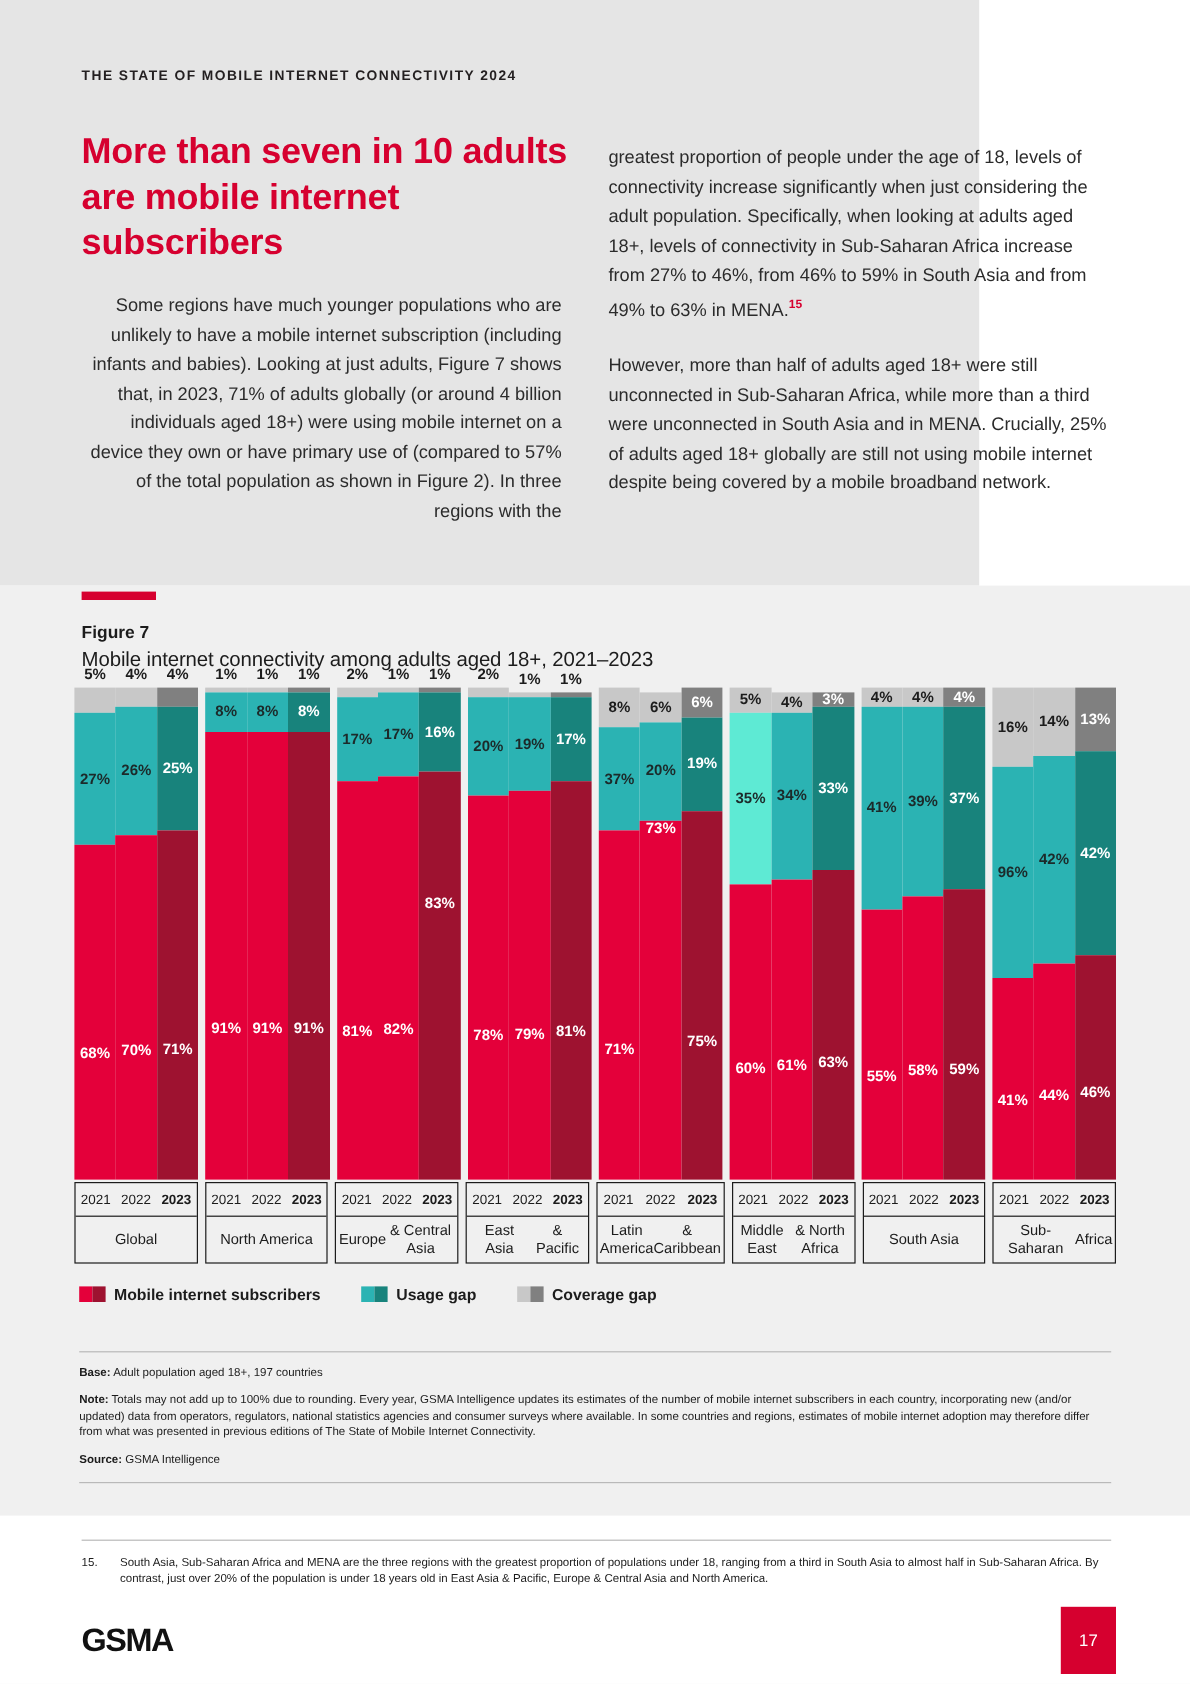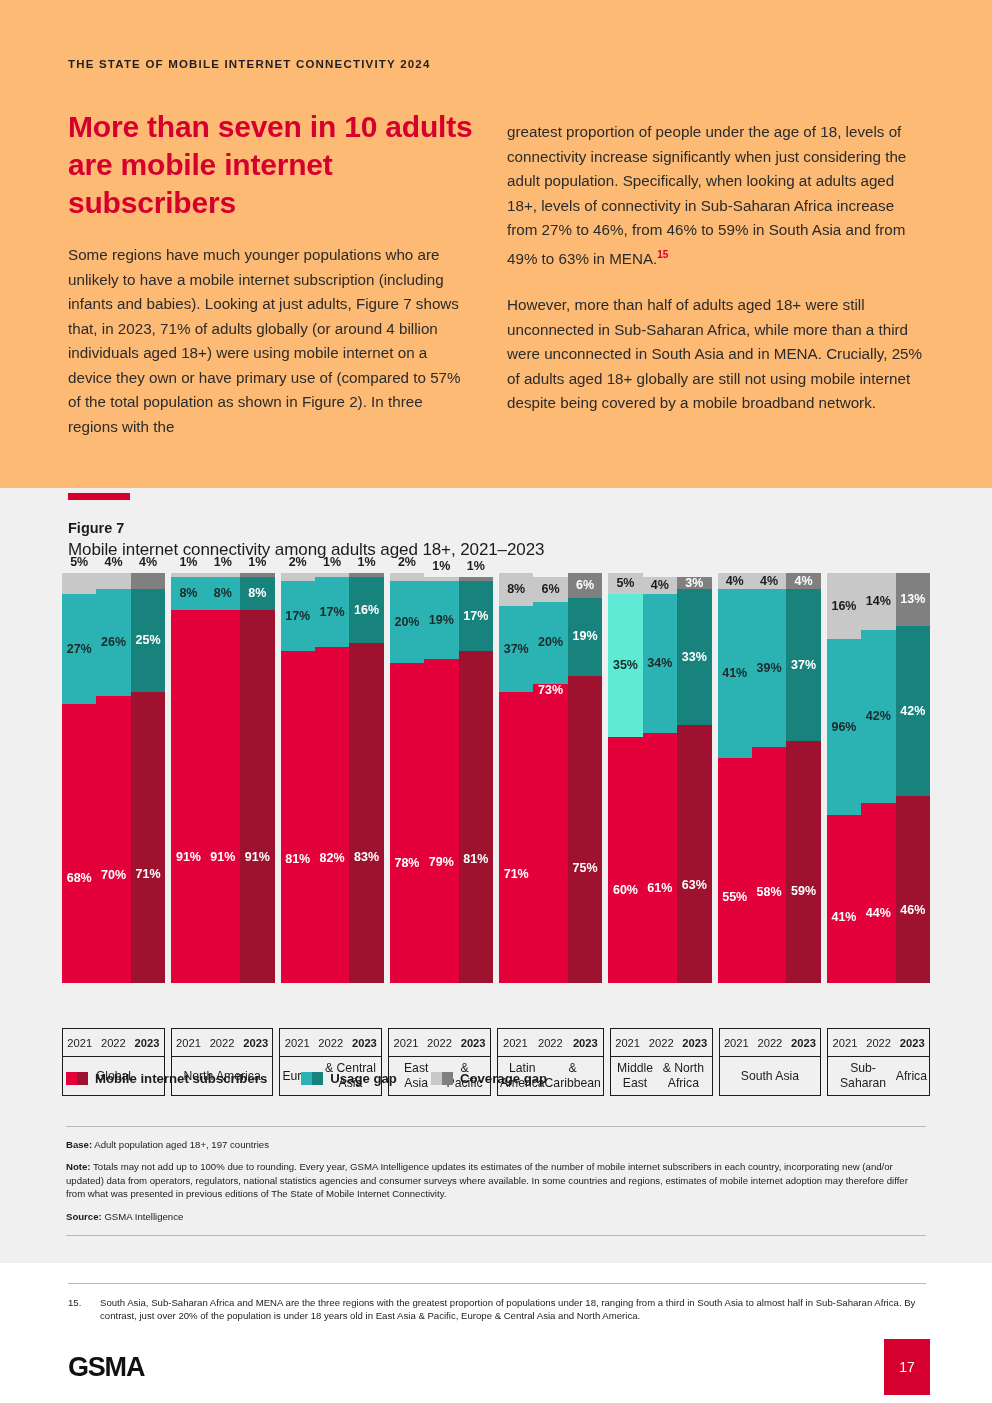--- a/index.html
+++ b/index.html
@@ -4,37 +4,37 @@
 <style>
   * { box-sizing: border-box; margin:0; padding:0; }
   html,body { background:#fff; }
   body {
     width:992px; height:1403px; position:relative;
     font-family:"Liberation Sans", sans-serif;
     color:#222; overflow:hidden;
   }
 
   
-  .page-top { position:absolute; left:0; top:0; width:992px; height:488px; background:#fdba74; }
+  .page-top { position:absolute; left:0; top:0; width:816px; height:488px; background:#e5e5e5; }
 
   .kicker {
     position:absolute; left:68px; top:58px;
     font-size:11.5px; font-weight:700; letter-spacing:1.2px;
     color:#231f20; text-transform:uppercase;
   }
 
   .headline {
     position:absolute; left:68px; top:108px; width:410px;
     font-size:30px; line-height:38px; font-weight:700;
     color:#d6002f; letter-spacing:-0.2px;
   }
 
   .col-left {
     position:absolute; left:68px; top:243px; width:400px;
-    font-size:15.2px; line-height:24.5px; color:#2b2b2b;
+    font-size:15.2px; line-height:24.5px; color:#2b2b2b;text-align:right;
   }
   .col-right {
     position:absolute; left:507px; top:120px; width:418px;
     font-size:15.2px; line-height:24.5px; color:#2b2b2b;
   }
   .col-right p + p { margin-top:22px; }
   .sup { color:#d6002f; font-size:10px; vertical-align:super; font-weight:600; }
 
   
   .figure-panel {
@@ -65,21 +65,21 @@
   .seg.cov.y2023 span { color:#ffffff; }
   .cov-outside {
     position:absolute; left:0; width:100%; text-align:center;
     font-size:12.5px; font-weight:700; color:#1c1c1c; line-height:1;
     pointer-events:none;
   }
 
   
   .axis {
     position:absolute; left:62px; top:497px; width:868px; height:68px;
-    display:flex; gap:6px;margin-top:43px;
+    display:flex; gap:6px;
   }
   .axis-group {
     flex:1 1 0; border-left:1.4px solid #1c1c1c; border-right:1.4px solid #1c1c1c;
     border-top:1.4px solid #1c1c1c; border-bottom:1.4px solid #1c1c1c;
     display:flex; flex-direction:column;
   }
   .axis-years { display:flex; height:27px; align-items:center; }
   .axis-years div { flex:1 1 0; text-align:center; font-size:11.2px; color:#1c1c1c; }
   .axis-years div.cur { font-weight:700; }
   .axis-region {
@@ -253,21 +253,21 @@
           </div>
         </div>
         <div class="bar-col">
           <div class="bar">
             <div class="seg cov y2023" style="height: 1%; background: rgb(128, 128, 128);">
               <div class="cov-outside" style="bottom: calc(100% + 5px);">1%</div>
             </div>
             <div class="seg usage y2023" style="height: 16%; background: rgb(24, 131, 124);">
               <span>16%</span>
             </div>
-            <div class="seg sub" style="height: 83%; background: rgb(158, 18, 48); align-items: flex-end; padding-bottom: 120px;">
+            <div class="seg sub" style="height: 83%; background: rgb(158, 18, 48); align-items: center; padding-bottom: 120px;">
               <span>83%</span>
             </div>
           </div>
         </div>
       </div>
       <div class="group">
         <div class="bar-col">
           <div class="bar">
             <div class="seg cov" style="height: 2%; background: rgb(200, 200, 200);">
               <div class="cov-outside" style="bottom: calc(100% + 5px);">2%</div>

